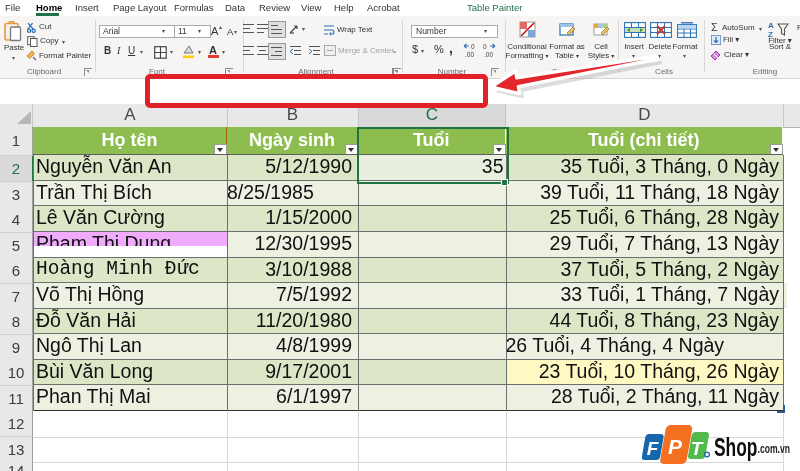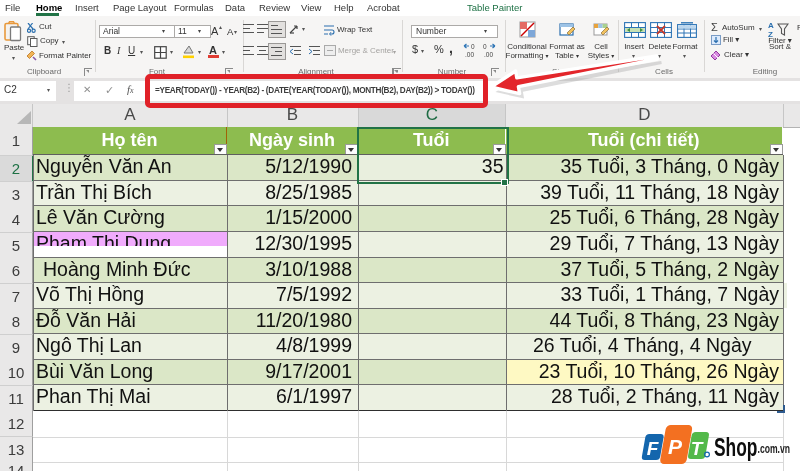--- a/index.html
+++ b/index.html
@@ -279,31 +279,20 @@
     <div class="rtxt" style="left:768px;top:5px;font-size:8px;color:#2b6fae;font-weight:bold;">A</div>
     <div class="rtxt" style="left:768px;top:14px;font-size:8px;color:#2b6fae;font-weight:bold;">Z</div>
     <svg class="abs" style="left:777px;top:7px;" width="12" height="14" viewBox="0 0 12 14">
       <path d="M1 1 H11 L7.5 6 V12 L4.5 10.5 V6 Z" fill="none" stroke="#555" stroke-width="1.1"></path>
     </svg>
     <div class="rtxt" style="left:765px;top:26px;width:30px;text-align:center;">Sort &amp;</div>
     <div class="rtxt" style="left:765px;top:20px;width:30px;text-align:center;">Filter ▾</div>
     <div class="rtxt" style="left:797px;top:7px;">Fi</div>
   </div>
 
-  <div class="abs" id="fbar">
-    <div id="namebox"></div>
-    <div class="abs" style="left:4px;top:6px;font-size:10px;color:#333;">C2</div>
-    <div class="abs" style="left:47px;top:8px;font-size:6px;color:#555;">▾</div>
-    <div class="abs" style="left:64px;top:4px;font-size:10px;color:#999;letter-spacing:0;">⋮</div>
-    <div id="fxarea"></div>
-    <div class="abs" style="left:83px;top:6px;font-size:10px;color:#909090;">✕</div>
-    <div class="abs" style="left:105px;top:6px;font-size:11px;color:#909090;">✓</div>
-    <div class="abs" style="left:127px;top:5px;font-size:11px;color:#555;font-style:italic;font-family:'Liberation Serif',serif;">f<span style="font-size:8px;">x</span></div>
-    <div class="abs" style="left:155px;top:8px;font-size:8.2px;letter-spacing:-0.3px;font-weight:bold;color:#3d3d3d;white-space:nowrap;">=YEAR(TODAY()) - YEAR(B2) - (DATE(YEAR(TODAY()), MONTH(B2), DAY(B2)) &gt; TODAY())</div>
-  </div>
 
   <div class="abs" id="colhead">
     <svg class="abs" style="left:17px;top:7px;" width="14" height="13" viewBox="0 0 14 13">
         <path d="M14 0 L14 13 L0 13 Z" fill="#b7b7b7"></path>
       </svg>
     <div class="colL" style="left:33px;width:194px;">A</div>
     <div class="colL" style="left:227px;width:131px;">B</div>
     <div class="abs" style="left:358px;top:0;width:148px;height:23px;background:#d9d9d9;"></div>
     <div class="colL" style="left:358px;width:148px;color:#1e6b43;">C</div>
     <div class="colL" style="left:506px;width:277px;">D</div>
@@ -338,53 +327,53 @@
   <div class="filt" style="left:345px;top:143.5px;"></div>
   <div class="filt" style="left:492.5px;top:143.5px;"></div>
   <div class="filt" style="left:770px;top:143.5px;"></div>
   <div class="gl" style="left:33px;top:154.3px;width:750px;height:1px;background:#5f5f5f;"></div>
   <div class="cell" style="left:33px;top:155.3px;width:191px;height:24.56px;line-height:23.56px;background:#dbe7c7;text-align:left;padding-left:3px;">Nguyễn Văn An</div>
   <div class="cell" style="left:227px;top:155.3px;width:125px;height:24.56px;line-height:23.56px;background:#dbe7c7;text-align:right;padding-right:6px;">5/12/1990</div>
   <div class="cell" style="left:358px;top:155.3px;width:145.5px;height:24.56px;line-height:23.56px;background:#e9efde;text-align:right;padding-right:2px;">35</div>
   <div class="cell" style="left:505.5px;top:155.3px;width:273.5px;height:24.56px;line-height:23.56px;background:#dbe7c7;text-align:right;padding-right:4px;">35 Tuổi, 3 Tháng, 0 Ngày</div>
   <div class="gl" style="left:33px;top:179.86px;width:750px;height:1px;background:#6e6e6e;"></div>
   <div class="cell" style="left:33px;top:180.86px;width:191px;height:24.56px;line-height:23.56px;background:#ecf1e2;text-align:left;padding-left:3px;">Trần Thị Bích</div>
-  <div class="cell" style="left:227px;top:180.86px;width:125px;height:42px;line-height:23.56px;background:#ecf1e2;text-align:right;padding-right:6px;">8/25/1985</div>
+  <div class="cell" style="left:227px;top:180.86px;width:125px;height:42px;line-height:23.56px;background:#ecf1e2;padding-right:6px;">8/25/1985</div>
   <div class="cell" style="left:358px;top:180.86px;width:145.5px;height:24.56px;line-height:23.56px;background:#ecf1e2;text-align:right;padding-right:2px;"></div>
   <div class="cell" style="left:505.5px;top:180.86px;width:273.5px;height:24.56px;line-height:23.56px;background:#ecf1e2;text-align:right;padding-right:4px;">39 Tuổi, 11 Tháng, 18 Ngày</div>
   <div class="gl" style="left:33px;top:205.42000000000002px;width:750px;height:1px;background:#6e6e6e;"></div>
   <div class="cell" style="left:33px;top:206.42000000000002px;width:191px;height:24.56px;line-height:23.56px;background:#dbe7c7;text-align:left;padding-left:3px;">Lê Văn Cường</div>
   <div class="cell" style="left:227px;top:206.42000000000002px;width:125px;height:24.56px;line-height:23.56px;background:#dbe7c7;text-align:right;padding-right:6px;">1/15/2000</div>
   <div class="cell" style="left:358px;top:206.42000000000002px;width:145.5px;height:24.56px;line-height:23.56px;background:#dbe7c7;text-align:right;padding-right:2px;"></div>
   <div class="cell" style="left:505.5px;top:206.42000000000002px;width:273.5px;height:24.56px;line-height:23.56px;background:#dbe7c7;text-align:right;padding-right:4px;">25 Tuổi, 6 Tháng, 28 Ngày</div>
   <div class="gl" style="left:33px;top:230.98000000000002px;width:750px;height:1px;background:#6e6e6e;"></div>
   <div class="cell" style="left:33px;top:231.98000000000002px;width:191px;height:14px;line-height:23.56px;background:#f0abfc;text-align:left;padding-left:3px;">Phạm Thị Dung</div>
   <div class="cell" style="left:227px;top:231.98000000000002px;width:125px;height:24.56px;line-height:23.56px;background:#ecf1e2;text-align:right;padding-right:6px;">12/30/1995</div>
   <div class="cell" style="left:358px;top:231.98000000000002px;width:145.5px;height:24.56px;line-height:23.56px;background:#ecf1e2;text-align:right;padding-right:2px;"></div>
   <div class="cell" style="left:505.5px;top:231.98000000000002px;width:273.5px;height:24.56px;line-height:23.56px;background:#ecf1e2;text-align:right;padding-right:4px;">29 Tuổi, 7 Tháng, 13 Ngày</div>
   <div class="gl" style="left:33px;top:256.54px;width:750px;height:1px;background:#6e6e6e;"></div>
-  <div class="cell" style="left:33px;top:257.54px;width:191px;height:24.56px;line-height:23.56px;background:#dbe7c7;text-align:left;padding-left:10px;">Hoàng Minh Đức</div>
+  <div class="cell" style="left:33px;top:257.54px;width:191px;height:24.56px;line-height:23.56px;background:#dbe7c7;text-align:left;padding-left:3px;font-family:Liberation Mono, monospace;">Hoàng Minh Đức</div>
   <div class="cell" style="left:227px;top:257.54px;width:125px;height:24.56px;line-height:23.56px;background:#dbe7c7;text-align:right;padding-right:6px;">3/10/1988</div>
   <div class="cell" style="left:358px;top:257.54px;width:145.5px;height:24.56px;line-height:23.56px;background:#dbe7c7;text-align:right;padding-right:2px;"></div>
   <div class="cell" style="left:505.5px;top:257.54px;width:273.5px;height:24.56px;line-height:23.56px;background:#dbe7c7;text-align:right;padding-right:4px;">37 Tuổi, 5 Tháng, 2 Ngày</div>
   <div class="gl" style="left:33px;top:282.1px;width:750px;height:1px;background:#6e6e6e;"></div>
   <div class="cell" style="left:33px;top:283.1px;width:191px;height:24.56px;line-height:23.56px;background:#ecf1e2;text-align:left;padding-left:3px;">Võ Thị Hồng</div>
   <div class="cell" style="left:227px;top:283.1px;width:125px;height:24.56px;line-height:23.56px;background:#ecf1e2;text-align:right;padding-right:6px;">7/5/1992</div>
   <div class="cell" style="left:358px;top:283.1px;width:145.5px;height:24.56px;line-height:23.56px;background:#ecf1e2;text-align:right;padding-right:2px;"></div>
   <div class="cell" style="left:505.5px;top:283.1px;width:273.5px;height:24.56px;line-height:23.56px;background:#ecf1e2;text-align:right;padding-right:8px;">33 Tuổi, 1 Tháng, 7 Ngày</div>
   <div class="gl" style="left:33px;top:307.66px;width:750px;height:1px;background:#6e6e6e;"></div>
   <div class="cell" style="left:33px;top:308.65999999999997px;width:191px;height:24.56px;line-height:23.56px;background:#dbe7c7;text-align:left;padding-left:3px;">Đỗ Văn Hải</div>
   <div class="cell" style="left:227px;top:308.65999999999997px;width:125px;height:24.56px;line-height:23.56px;background:#dbe7c7;text-align:right;padding-right:6px;">11/20/1980</div>
   <div class="cell" style="left:358px;top:308.65999999999997px;width:145.5px;height:24.56px;line-height:23.56px;background:#dbe7c7;text-align:right;padding-right:2px;"></div>
   <div class="cell" style="left:505.5px;top:308.65999999999997px;width:273.5px;height:24.56px;line-height:23.56px;background:#dbe7c7;text-align:right;padding-right:4px;">44 Tuổi, 8 Tháng, 23 Ngày</div>
   <div class="gl" style="left:33px;top:333.21999999999997px;width:750px;height:1px;background:#6e6e6e;"></div>
   <div class="cell" style="left:33px;top:334.22px;width:191px;height:24.56px;line-height:23.56px;background:#ecf1e2;text-align:left;padding-left:3px;">Ngô Thị Lan</div>
   <div class="cell" style="left:227px;top:334.22px;width:125px;height:24.56px;line-height:23.56px;background:#ecf1e2;text-align:right;padding-right:6px;">4/8/1999</div>
   <div class="cell" style="left:358px;top:334.22px;width:145.5px;height:24.56px;line-height:23.56px;background:#ecf1e2;text-align:right;padding-right:2px;"></div>
-  <div class="cell" style="left:505.5px;top:334.22px;width:273.5px;height:24.56px;line-height:23.56px;background:#ecf1e2;text-align:center;padding-right:4px;">26 Tuổi, 4 Tháng, 4 Ngày</div>
+  <div class="cell" style="left:505.5px;top:334.22px;width:273.5px;height:24.56px;line-height:23.56px;background:#ecf1e2;text-align:left;padding-right:4px;">26 Tuổi, 4 Tháng, 4 Ngày</div>
   <div class="gl" style="left:33px;top:358.78000000000003px;width:750px;height:1px;background:#6e6e6e;"></div>
   <div class="cell" style="left:33px;top:359.78px;width:191px;height:24.56px;line-height:23.56px;background:#dbe7c7;text-align:left;padding-left:3px;">Bùi Văn Long</div>
   <div class="cell" style="left:227px;top:359.78px;width:125px;height:24.56px;line-height:23.56px;background:#dbe7c7;text-align:right;padding-right:6px;">9/17/2001</div>
   <div class="cell" style="left:358px;top:359.78px;width:145.5px;height:24.56px;line-height:23.56px;background:#dbe7c7;text-align:right;padding-right:2px;"></div>
   <div class="cell" style="left:505.5px;top:359.78px;width:273.5px;height:24.56px;line-height:23.56px;background:#fef9c3;text-align:right;padding-right:4px;">23 Tuổi, 10 Tháng, 26 Ngày</div>
   <div class="gl" style="left:33px;top:384.34px;width:750px;height:1px;background:#6e6e6e;"></div>
   <div class="cell" style="left:33px;top:385.34000000000003px;width:191px;height:24.56px;line-height:23.56px;background:#ecf1e2;text-align:left;padding-left:3px;">Phan Thị Mai</div>
   <div class="cell" style="left:227px;top:385.34000000000003px;width:125px;height:24.56px;line-height:23.56px;background:#ecf1e2;text-align:right;padding-right:6px;">6/1/1997</div>
   <div class="cell" style="left:358px;top:385.34000000000003px;width:145.5px;height:24.56px;line-height:23.56px;background:#ecf1e2;text-align:right;padding-right:2px;"></div>
   <div class="cell" style="left:505.5px;top:385.34000000000003px;width:273.5px;height:24.56px;line-height:23.56px;background:#ecf1e2;text-align:right;padding-right:4px;">28 Tuổi, 2 Tháng, 11 Ngày</div>

